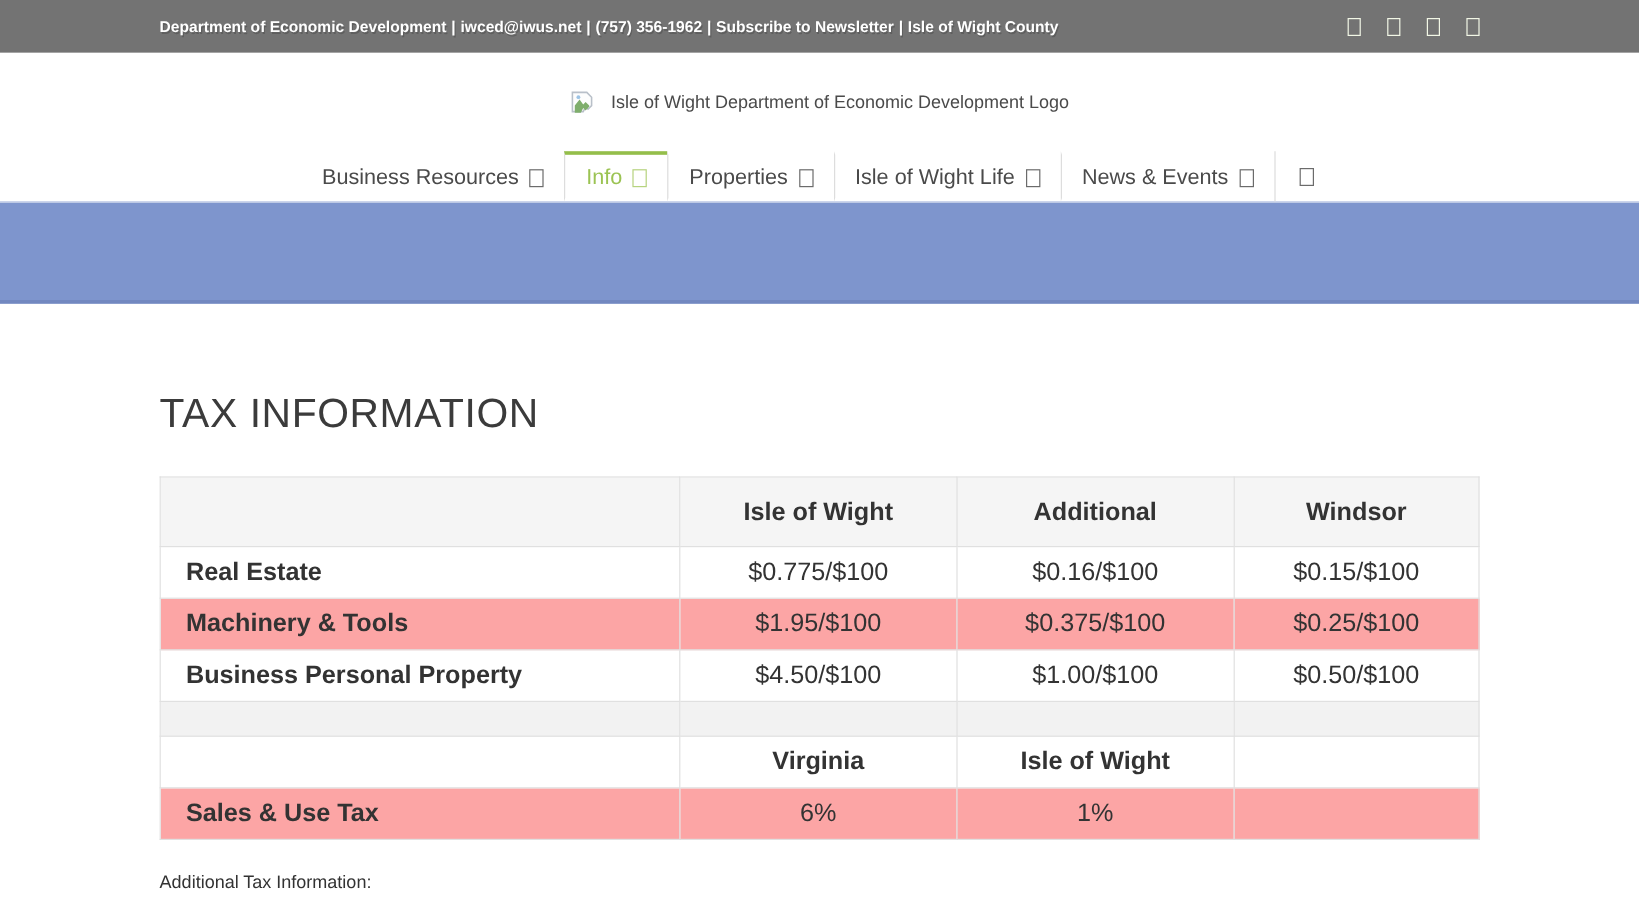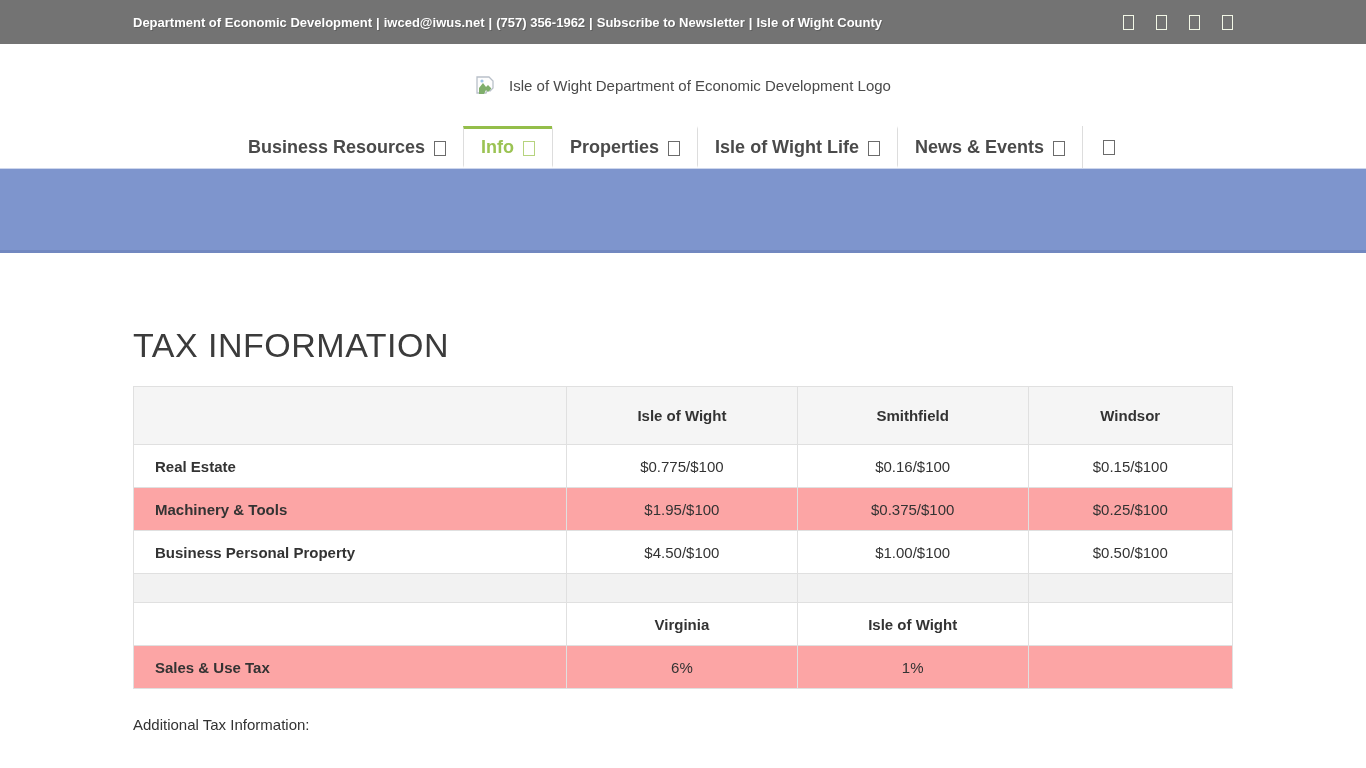--- a/index.html
+++ b/index.html
@@ -19,36 +19,36 @@
   .social .tofu { width: 11px; height: 15px; color: #f2f7e6; }
 
   
   .logo-band { height: 82px; background: #ffffff; display: flex; align-items: center; justify-content: center; }
   .logo-line { display: flex; align-items: center; gap: 14px; color: #4a4a4a; font-size: 15px; }
   .broken-img { width: 20px; height: 20px; flex: none; }
 
   
   .nav { height: 42px; background: #ffffff; display: flex; justify-content: center; }
   .nav-menu { display: flex; list-style: none; height: 42px; }
-  .nav-item { display: flex; align-items: center; gap: 9px; padding: 0 17px; font-size: 18px; color: #4a4a4a; border-left: 1px solid #dddddd; cursor: pointer; border-top: 3px solid transparent; border-bottom: 3px solid transparent; font-weight: bold; }
+  .nav-item { display: flex; align-items: center; gap: 9px; padding: 0 17px; font-size: 18px; color: #4a4a4a; border-left: 1px solid #dddddd; cursor: pointer; border-top: 3px solid transparent; border-bottom: 3px solid transparent; }
   .nav-item:first-child { border-left: none; }
   .nav-item:last-child { border-right: 1px solid #dddddd; }
   .nav-item .tofu { width: 12px; height: 15px; color: #6b6b6b; margin-top: 2px; }
   .nav-item.active { color: #9bc353; border-top: 3px solid #94be4a; }
   .nav-item.active .tofu { color: #b6d37e; }
   .nav-search { display: flex; align-items: center; padding: 0 20px; border-left: 1px solid #dddddd; cursor: pointer; }
   .nav-search .tofu { width: 12px; height: 15px; color: #6b6b6b; }
 
   
   .banner { height: 85px; background: #7e95cd; border-top: 1px solid #cdd6ec; border-bottom: 3px solid #7288c0; }
 
   
   .page-title { margin-top: 73px; font-size: 34px; font-weight: 400; color: #3b3b3b; letter-spacing: 0.5px; }
 
-  table.tax { width: 100%; border-collapse: collapse; margin-top: 21px; font-size: 15px; }
+  table.tax { width: 100%; border-collapse: collapse; margin-top: 32px; font-size: 21px; }
   table.tax th, table.tax td { border: 1px solid #e0e0e0; }
   table.tax col.c1 { width: 39.4%; }
   table.tax col.c2 { width: 21%; }
   table.tax col.c3 { width: 21%; }
   table.tax col.c4 { width: 18.6%; }
   tr.head-row th { height: 58px; background: #f5f5f5; font-weight: bold; color: #333; text-align: center; }
   tr.data-row td { height: 43px; text-align: center; color: #333; }
   tr.data-row td.label { text-align: left; padding-left: 21px; font-weight: bold; }
   tr.row-white td { background: #ffffff; }
   tr.row-gray td { background: #fca5a5; }
@@ -122,21 +122,21 @@
     <colgroup>
         <col class="c1">
         <col class="c2">
         <col class="c3">
         <col class="c4">
       </colgroup>
     <tbody>
         <tr class="head-row">
       <th></th>
       <th>Isle of Wight</th>
-      <th>Smithfield</th>
+      <th>Additional</th>
       <th>Windsor</th>
     </tr>
     <tr class="data-row row-white">
       <td class="label">Real Estate</td>
       <td>$0.775/$100</td>
       <td>$0.16/$100</td>
       <td>$0.15/$100</td>
     </tr>
     <tr class="data-row row-gray">
       <td class="label">Machinery &amp; Tools</td>

